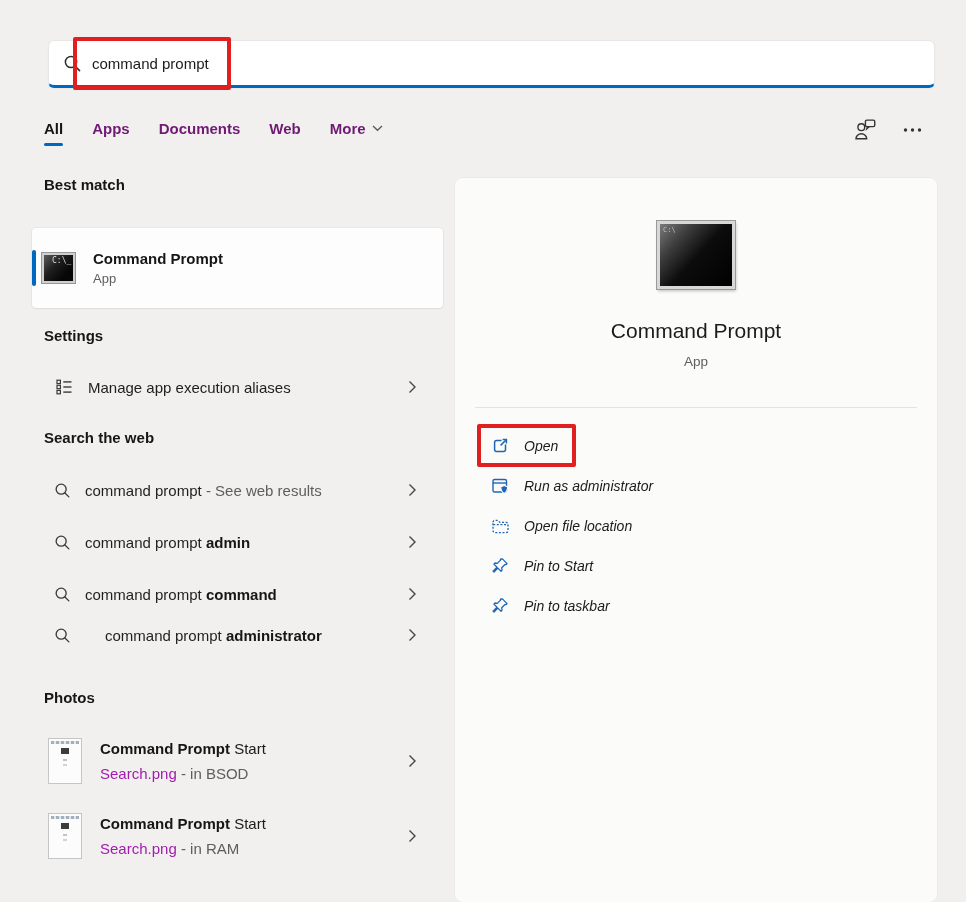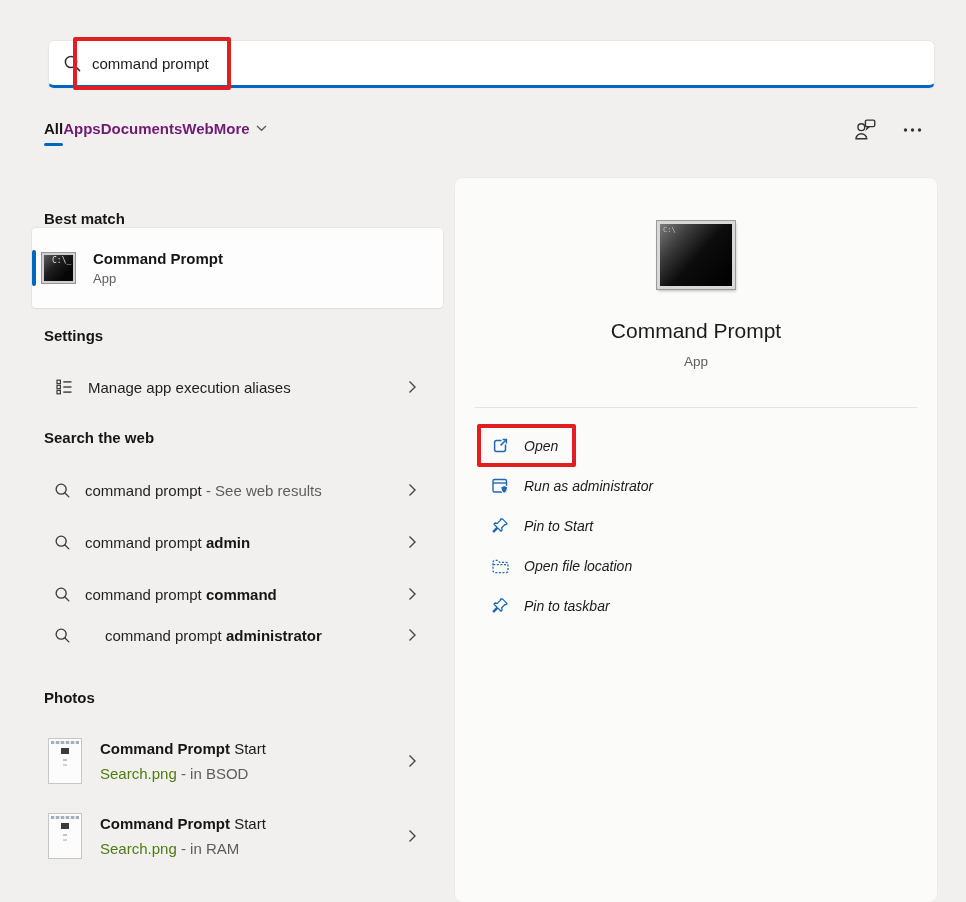--- a/index.html
+++ b/index.html
@@ -23,32 +23,32 @@
     display:flex; align-items:center; padding-left:14px;
     box-shadow:0 1px 2px rgba(0,0,0,.04);
   }
   .searchbox .query { font-size:15px; margin-left:10px; color:#1b1b1b; }
 
   .red-box { position:absolute; border:4px solid #e02020; border-radius:2px; z-index:9; pointer-events:none; }
   .red-box.query-box { left:73px; top:37px; width:158px; height:53px; }
   .red-box.open-box  { left:477px; top:424px; width:99px; height:43px; }
 
   
-  .tabs { position:absolute; left:44px; top:120px; display:flex; font-size:15px; }
+  .tabs { position:absolute; left:44px; top:120px; display:flex; gap:29px; font-size:15px; }
   .tab { position:relative; color:#701a75; cursor:default; display:flex; align-items:center; gap:6px;font-weight:bold; }
   .tab.selected { color:#141414; font-weight:700; }
   .tab.selected::after {
     content:""; position:absolute; left:0; right:0; bottom:-9px; height:3px;
     background:#0067c0; border-radius:2px;
   }
   .topbar-icons { position:absolute; top:116px; left:852px; display:flex; align-items:center; gap:22px; }
 
   
   .heading { position:absolute; left:44px; font-size:15px; font-weight:700; color:#161616; }
-  .h-bestmatch { top:176px;margin-top:34px; }
+  .h-bestmatch { top:176px; }
   .h-settings  { top:327px; }
   .h-web       { top:429px; }
   .h-photos    { top:689px; }
 
   .bestmatch-card {
     position:absolute; left:32px; top:228px; width:411px; height:80px;
     background:#fdfdfd; border-radius:4px;
     box-shadow:0 0 0 1px rgba(0,0,0,.035), 0 1px 2px rgba(0,0,0,.05);
     display:flex; align-items:center; padding-left:10px;
   }
@@ -86,21 +86,21 @@
   .photo-row { position:absolute; left:32px; width:411px; height:70px;
     display:flex; align-items:center; padding-left:16px; }
   .photo-row.p0 { top:726px; } .photo-row.p1 { top:801px; }
   .thumb { width:34px; height:46px; background:#fcfcfc; border:1px solid #c6c6c6;
     position:relative; flex:0 0 auto; }
   .thumb::before { content:""; position:absolute; top:2px; left:2px; right:2px; height:3px;
     background:repeating-linear-gradient(90deg,#9fb0c0 0 3px,#e6e6e6 3px 5px); }
   .thumb::after { content:""; position:absolute; top:9px; left:50%; margin-left:-4px;
     width:8px; height:6px; background:#3c3c3c; box-shadow:0 9px 0 -2px #c2c2c2, 0 14px 0 -2px #d2d2d2; }
   .photo-text { margin-left:18px; line-height:25px; font-size:15px; }
-  .photo-text .file { color:#4d7c0f; }
+  .photo-text .file { color:#a21caf; }
   .photo-row .chev { margin-left:auto; margin-right:26px; }
 
   
   .panel {
     position:absolute; left:455px; top:178px; width:482px; height:724px;
     background:#fbfbfa; border-radius:8px;
     box-shadow:0 0 0 1px rgba(0,0,0,.025);
   }
   .cmd-icon-lg {
     position:absolute; left:50%; top:43px; transform:translateX(-50%);
@@ -287,34 +287,34 @@
       <svg class="aicon" width="20" height="20" viewBox="0 0 20 20">
         <rect x="3" y="3.5" width="13.5" height="12.5" rx="1.6" fill="none" stroke="#2066b4" stroke-width="1.4"></rect>
         <line x1="3" y1="7" x2="16.5" y2="7" stroke="#2066b4" stroke-width="1.4"></line>
         <path d="M14.2 9.3 c1 .9 2.2 1.3 3.4 1.3 0 3.3-1.1 5.7-3.4 6.9 -2.3-1.2-3.4-3.6-3.4-6.9 1.2 0 2.4-.4 3.4-1.3z" fill="#2066b4" stroke="#fbfbfa" stroke-width="1.1"></path>
       </svg>
       <span class="label">Run as administrator</span>
     </div>
 
     <div class="action-row">
       <svg class="aicon" width="20" height="20" viewBox="0 0 20 20">
-        <path d="M12.4 2.9 l4.7 4.7 -1.1 1.1 -1 -.2 -3.3 3.3 .4 2.3 -1.1 1.1 -3.1 -3.1 -3.9 3.9 -.9 -.9 3.9 -3.9 -3.1 -3.1 1.1 -1.1 2.3 .4 3.3 -3.3 -.2 -1z" fill="none" stroke="#2066b4" stroke-width="1.3" stroke-linejoin="round"></path>
-      </svg>
-      <span class="label">Pin to Start</span>
-    </div>
-
-    <div class="action-row">
-      <svg class="aicon" width="20" height="20" viewBox="0 0 20 20">
         <path d="M3 6.2 c0-1 .8-1.8 1.8-1.8 h3.1 l2 2 h6.3 c1 0 1.8.8 1.8 1.8 v6.6 c0 1-.8 1.8-1.8 1.8 H4.8 c-1 0-1.8-.8-1.8-1.8z" fill="none" stroke="#2066b4" stroke-width="1.3" stroke-dasharray="2 1.6"></path>
         <line x1="3.2" y1="8.6" x2="17.8" y2="8.6" stroke="#2066b4" stroke-width="1.2" stroke-dasharray="2 1.6"></line>
       </svg>
       <span class="label">Open file location</span>
     </div>
 
     <div class="action-row">
       <svg class="aicon" width="20" height="20" viewBox="0 0 20 20">
         <path d="M12.4 2.9 l4.7 4.7 -1.1 1.1 -1 -.2 -3.3 3.3 .4 2.3 -1.1 1.1 -3.1 -3.1 -3.9 3.9 -.9 -.9 3.9 -3.9 -3.1 -3.1 1.1 -1.1 2.3 .4 3.3 -3.3 -.2 -1z" fill="none" stroke="#2066b4" stroke-width="1.3" stroke-linejoin="round"></path>
       </svg>
+      <span class="label">Pin to Start</span>
+    </div>
+
+    <div class="action-row">
+      <svg class="aicon" width="20" height="20" viewBox="0 0 20 20">
+        <path d="M12.4 2.9 l4.7 4.7 -1.1 1.1 -1 -.2 -3.3 3.3 .4 2.3 -1.1 1.1 -3.1 -3.1 -3.9 3.9 -.9 -.9 3.9 -3.9 -3.1 -3.1 1.1 -1.1 2.3 .4 3.3 -3.3 -.2 -1z" fill="none" stroke="#2066b4" stroke-width="1.3" stroke-linejoin="round"></path>
+      </svg>
       <span class="label">Pin to taskbar</span>
     </div>
   </div>
 </div>
 <div class="red-box open-box"></div>
 
 </body></html>

